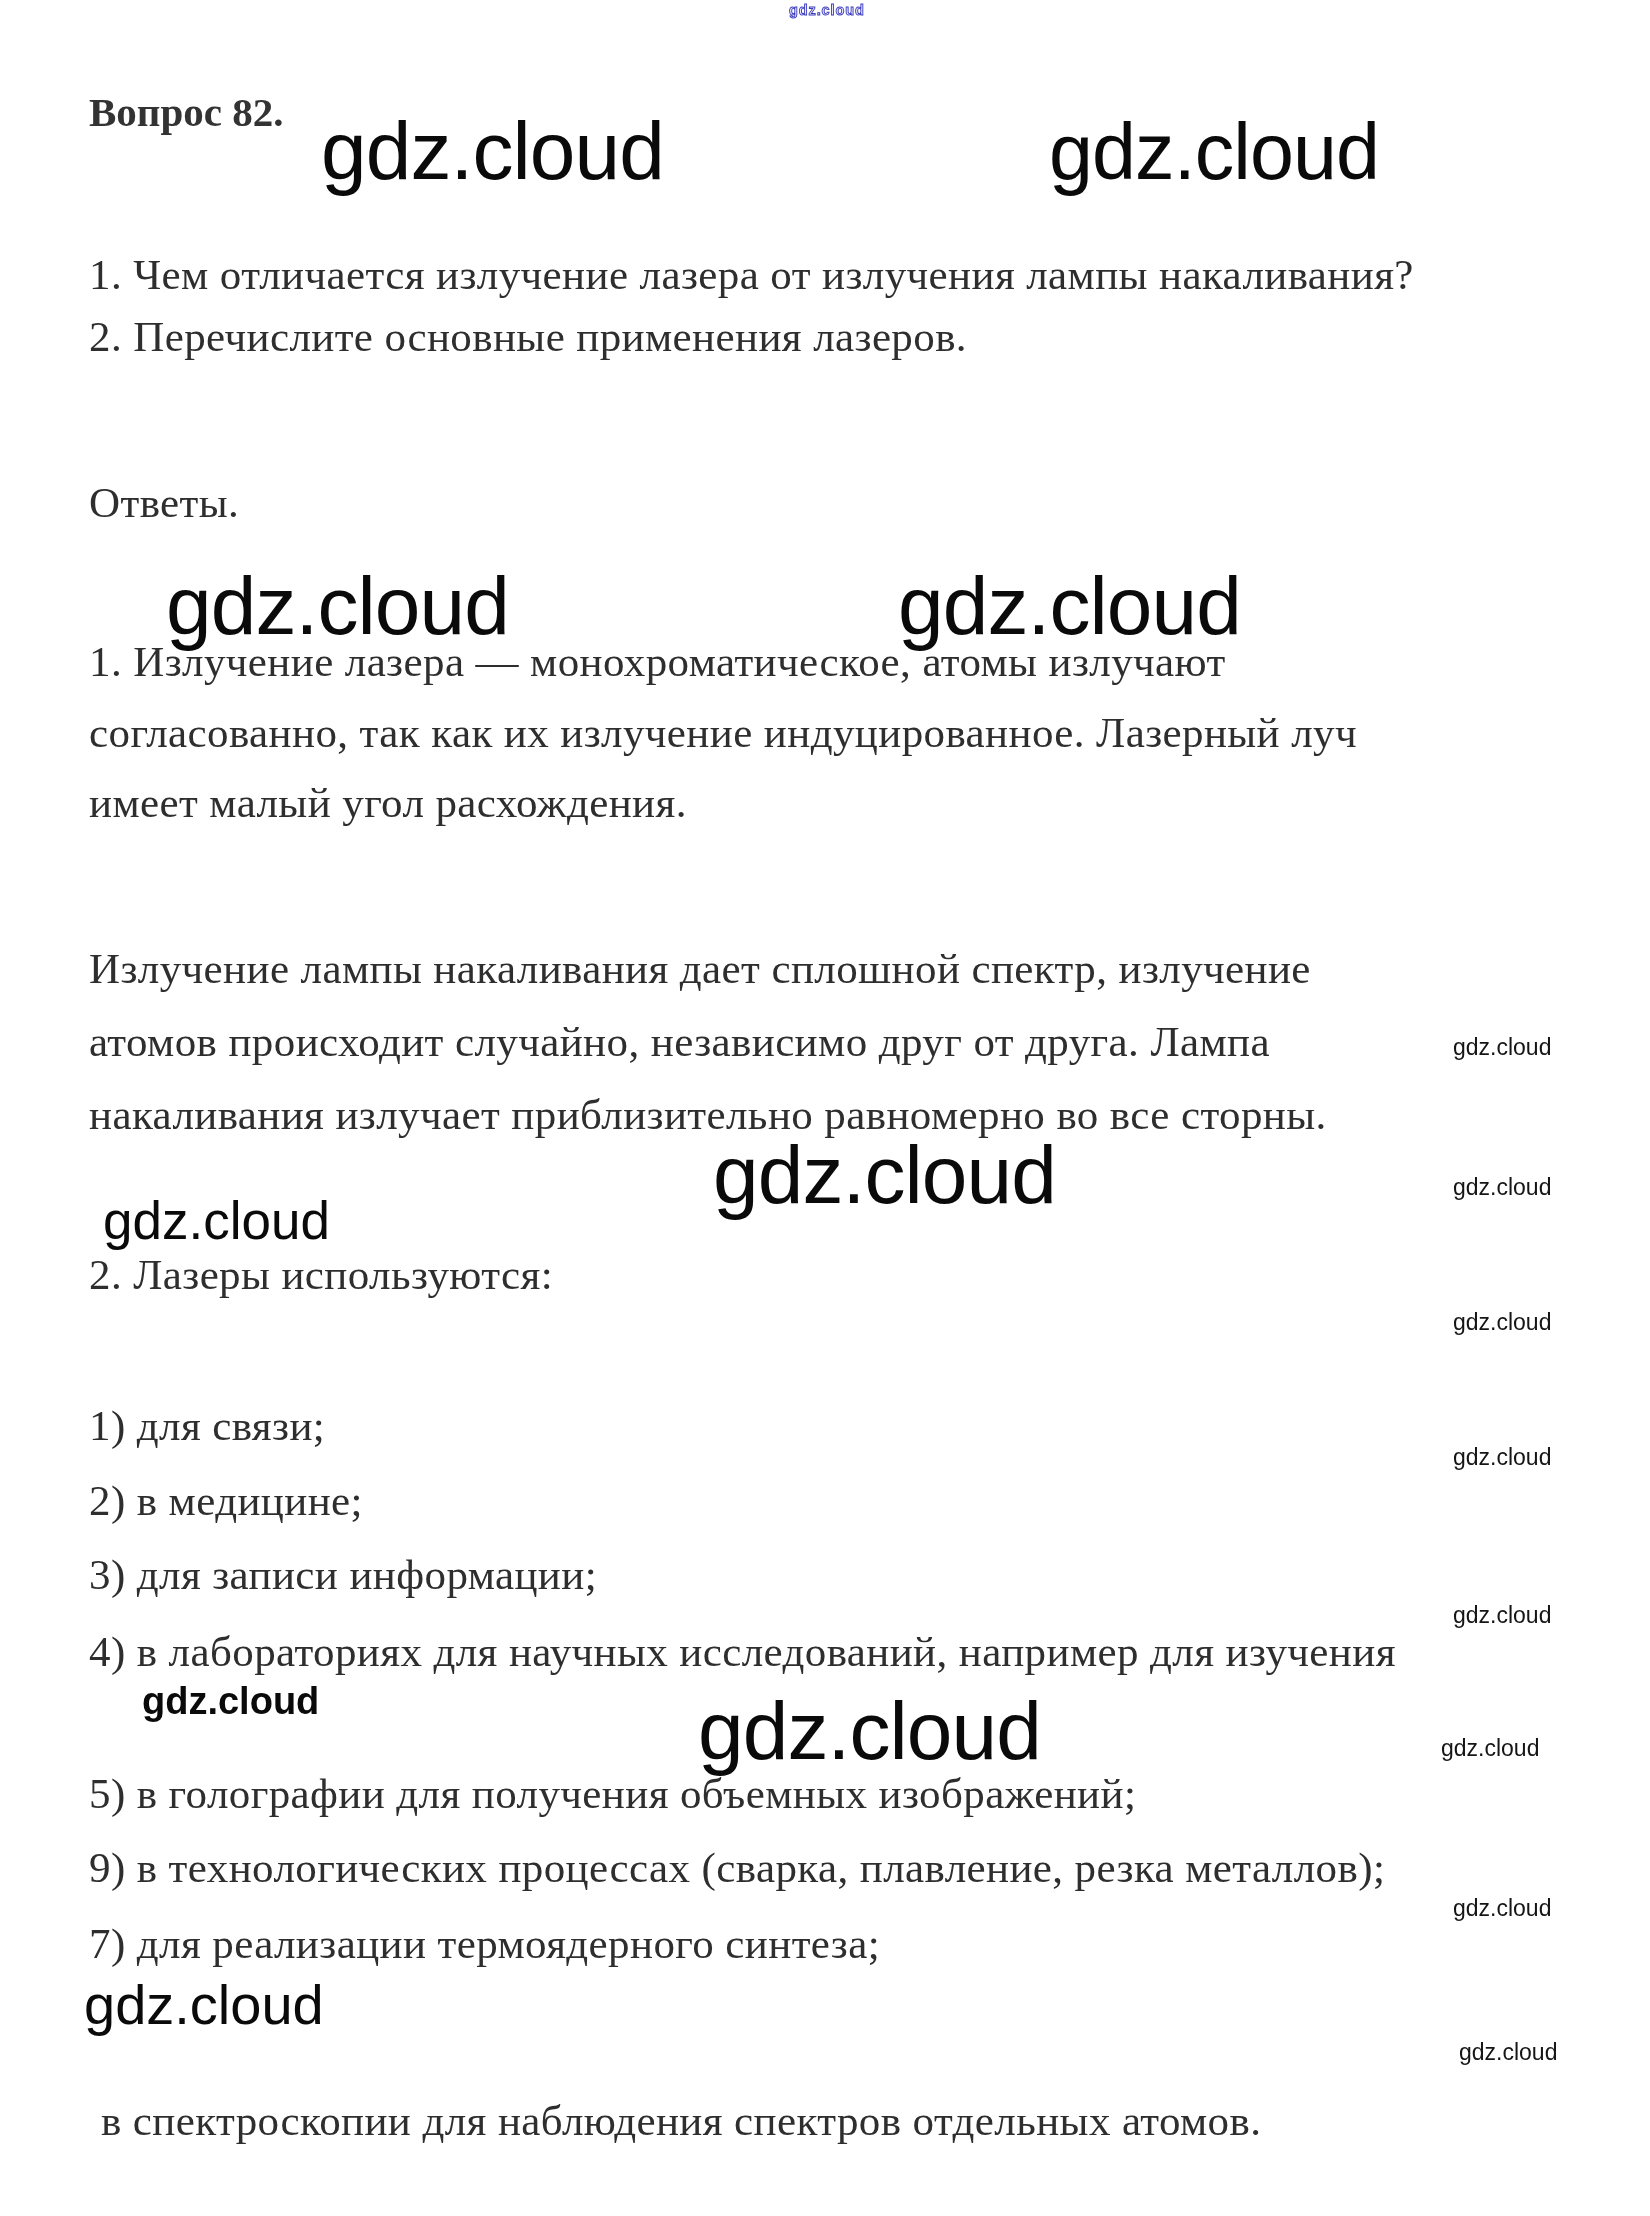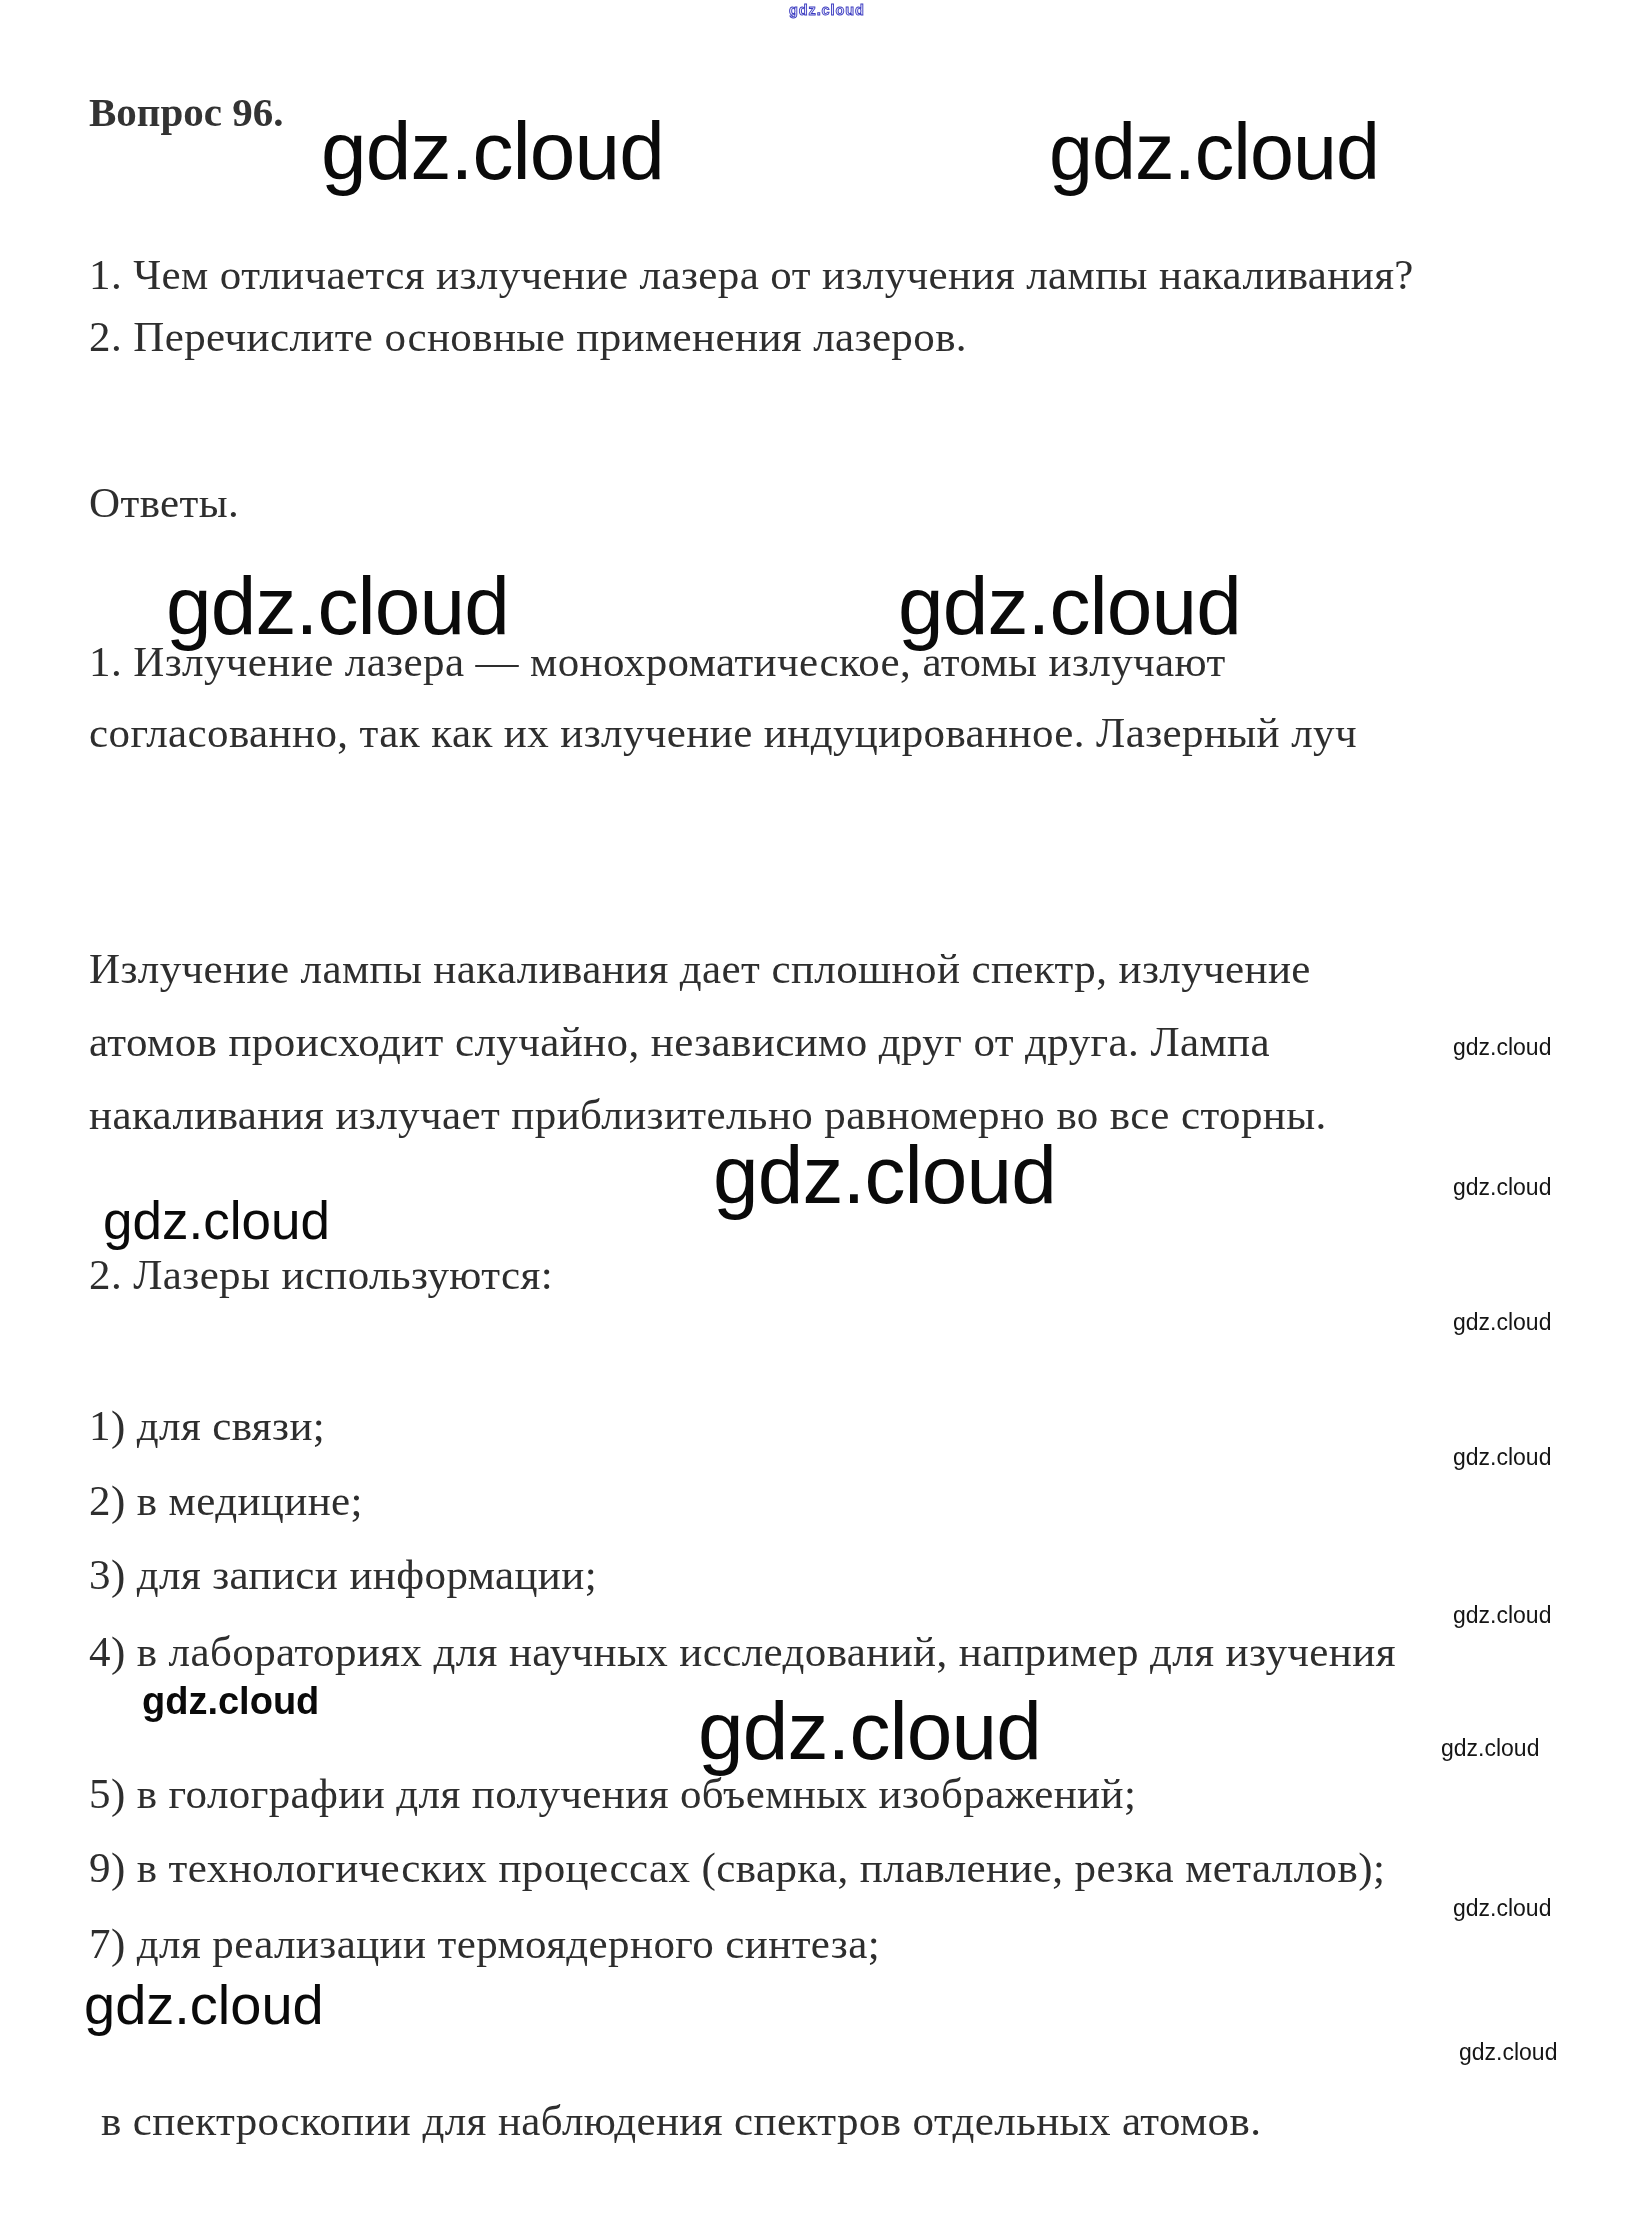--- a/index.html
+++ b/index.html
@@ -50,35 +50,36 @@
     letter-spacing:0.9px;
   }
 </style>
 </head>
 <body>
 
 <div id="page">
 
   <div class="wm wm-blue" style="left:789px; top:3.4px;">gdz.cloud</div>
 
-  <div class="title" style="left:89px; top:90px;">Вопрос 96.</div>
+  <div class="title" style="left:89px; top:90px;">Вопрос 82.</div>
 
   <div class="wm wm-big" style="left:321px; top:106px;">gdz.cloud</div>
   <div class="wm wm-big" style="left:1049px; top:109px; font-size:79px;">gdz.cloud</div>
 
   <div class="t" style="left:89px; top:249px;">1. Чем отличается излучение лазера от излучения лампы накаливания?</div>
   <div class="t" style="left:89px; top:311px;">2. Перечислите основные применения лазеров.</div>
 
   <div class="t" style="left:89px; top:477px;">Ответы.</div>
 
   <div class="wm wm-big" style="left:166px; top:561px;">gdz.cloud</div>
   <div class="wm wm-big" style="left:898px; top:561px;">gdz.cloud</div>
 
   <div class="t" style="left:89px; top:636px;">1. Излучение лазера — монохроматическое, атомы излучают</div>
   <div class="t" style="left:89px; top:707px;">согласованно, так как их излучение индуцированное. Лазерный луч</div>
+  <div class="t" style="left:89px; top:777px;">имеет малый угол расхождения.</div>
 
   <div class="t" style="left:89px; top:943px;">Излучение лампы накаливания дает сплошной спектр, излучение</div>
   <div class="t" style="left:89px; top:1016px;">атомов происходит случайно, независимо друг от друга. Лампа</div>
   <div class="t" style="left:89px; top:1089px;">накаливания излучает приблизительно равномерно во все сторны.</div>
 
   <div class="wm wm-small" style="left:1453px; top:1035px;">gdz.cloud</div>
   <div class="wm wm-small" style="left:1453px; top:1175px;">gdz.cloud</div>
   <div class="wm wm-small" style="left:1453px; top:1310px;">gdz.cloud</div>
   <div class="wm wm-small" style="left:1453px; top:1445px;">gdz.cloud</div>
   <div class="wm wm-small" style="left:1453px; top:1603px;">gdz.cloud</div>

